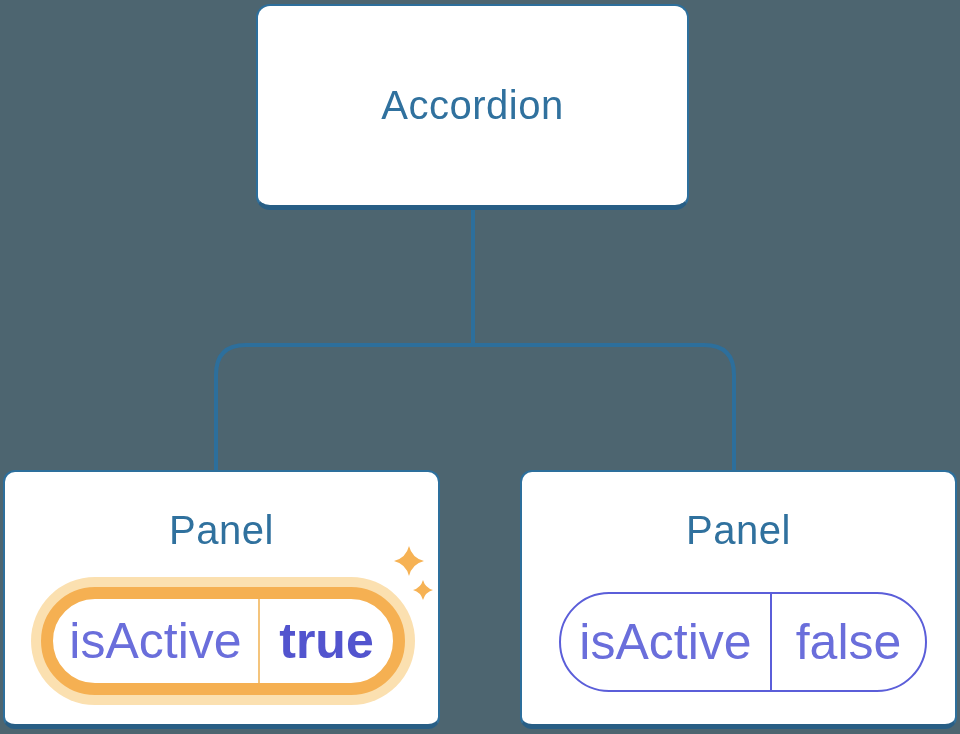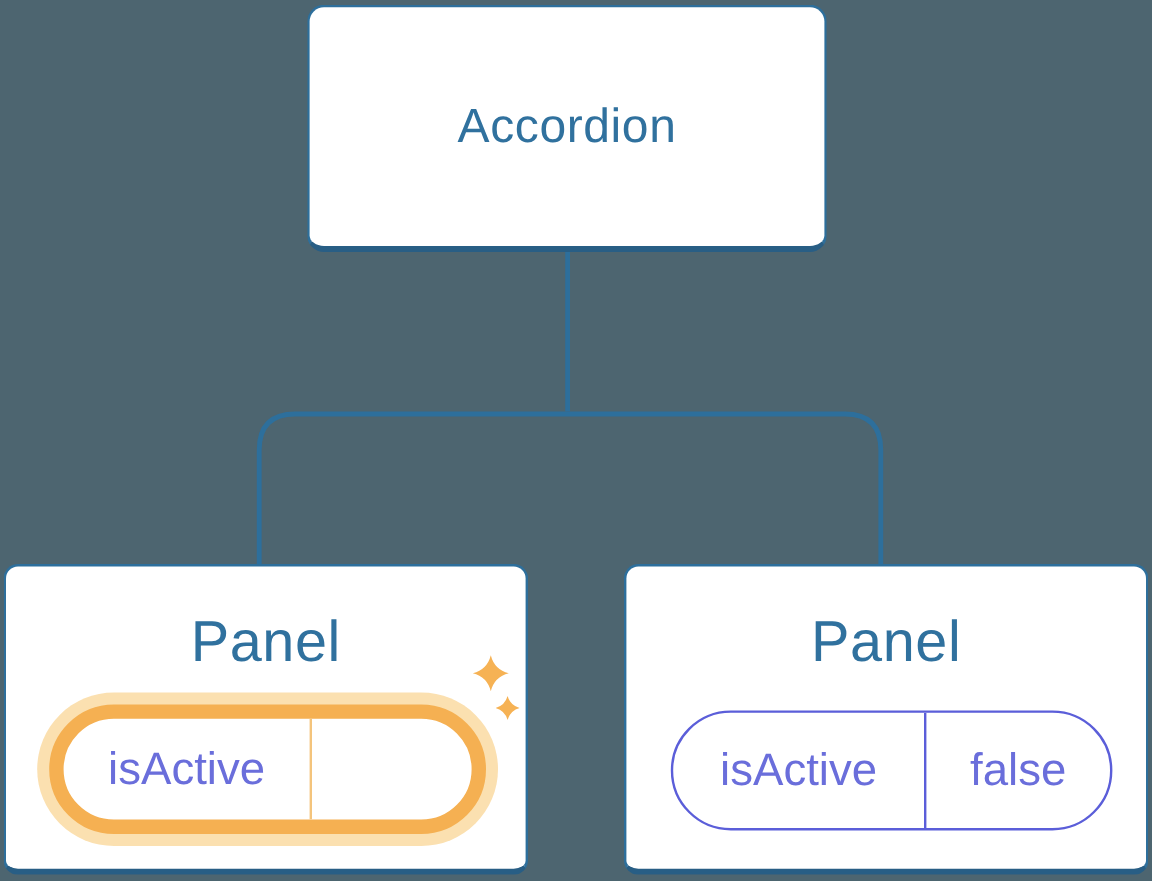--- a/index.html
+++ b/index.html
@@ -24,39 +24,39 @@
     border-radius:14px;
   }
   .root-node{left:256px;top:4px;width:433px;height:206px;
     display:flex;align-items:center;justify-content:center;}
   .node-title{color:var(--heading_blue);font-size:40px;letter-spacing:.5px;}
 
   .panel{left:3px;top:470px;width:437px;height:259px;border-radius:12px;}
   .panel.right{left:520px;}
   .panel-title{
     text-align:center;padding-top:36px;color:var(--heading_blue);
-    font-size:48px;letter-spacing:.5px;
+    font-size:40px;letter-spacing:.5px;
   }
 
   .pill{
     position:absolute;display:flex;align-items:stretch;
     background:#fff;border-radius:999px;overflow:hidden;
   }
   .pill-active{
     left:36px;top:115px;width:364px;height:108px;
     border:12px solid var(--orange);
     box-shadow:0 0 0 10px var(--orange_halo);
   }
   .pill-inactive{
     left:37px;top:120px;width:368px;height:100px;
     border:2px solid var(--purple_border);
   }
   .pill-cell{
     display:flex;align-items:center;justify-content:center;
-    font-size:38px;color:var(--purple);
+    font-size:50px;color:var(--purple);
   }
   .pill-active .cell-key{width:205px;}
   .pill-active .cell-value{flex:1;font-weight:bold;color:var(--purple_bold);}
   .pill-inactive .cell-key{width:209px;}
   .pill-inactive .cell-value{flex:1;text-align:right;}
   .pill-divider{width:2px;}
   .divider-orange{background:var(--orange_divider);}
   .divider-purple{background:var(--purple_border);}
 
   .sparkles{position:absolute;left:378px;top:72px;width:52px;height:60px;z-index:3;}
@@ -74,20 +74,21 @@
   <div class="node root-node">
     <div class="node-title">Accordion</div>
   </div>
 
   <div class="node panel">
     <div class="panel-title">Panel</div>
 
     <div class="pill pill-active">
       <div class="pill-cell cell-key">isActive</div>
       <div class="pill-divider divider-orange"></div>
+      <div class="pill-cell cell-value">true</div>
     </div>
 
     <svg class="sparkles" viewBox="0 0 52 60" xmlns="http://www.w3.org/2000/svg">
       <path d="M26 2 Q29 14 41 17 Q29 20 26 32 Q23 20 11 17 Q23 14 26 2 Z" fill="#F6B254"></path>
       <path d="M40 36 Q42.2 43.8 50 46 Q42.2 48.2 40 56 Q37.8 48.2 30 46 Q37.8 43.8 40 36 Z" fill="#F6B254"></path>
     </svg>
   </div>
 
   <div class="node panel right">
     <div class="panel-title">Panel</div>

